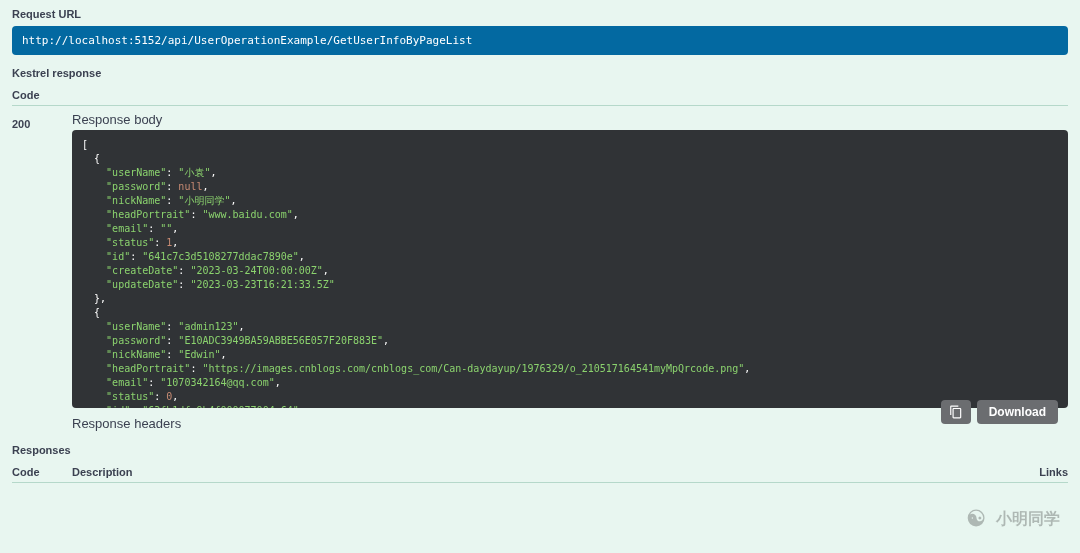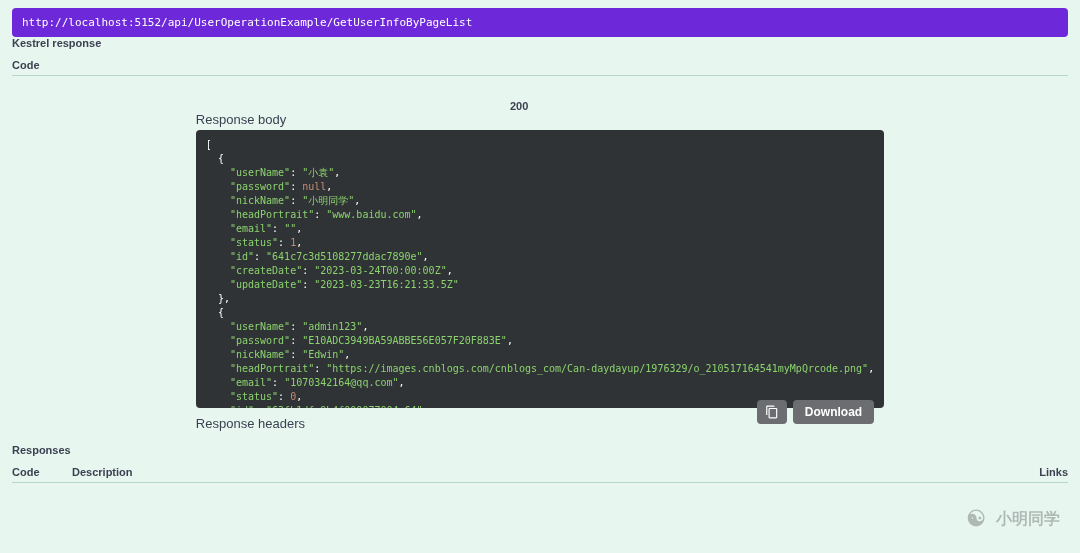--- a/index.html
+++ b/index.html
@@ -10,37 +10,38 @@
       font-size: 12px;
       color: #333;
     }
     .section-title {
       font-weight: bold;
       font-size: 11px;
       color: #3b4151;
       margin-bottom: 6px;
     }
     .url-box {
-      background: #6d28d9;
+      background: #0369a1;
       color: #fff;
       padding: 8px 10px;
       border-radius: 4px;
       font-family: Consolas, Monaco, monospace;
       font-size: 11px;
+      margin-bottom: 12px;
     }
     .url-text { color: #fff; }
     .col-header-row {
       display: flex;
       padding: 4px 0;
       border-bottom: 1px solid #b5d8ca;
       margin-bottom: 6px;
     }
     .col-code { width: 60px; font-weight: bold; font-size: 11px; color: #3b4151; }
     .col-details { flex: 1; font-weight: bold; font-size: 11px; color: #3b4151; }
-    .response-row { display: flex; align-items: center; margin-top: 18px; flex-direction: column; }
+    .response-row { display: flex; align-items: flex-start; margin-top: 6px; }
     .code-val { width: 60px; font-weight: bold; font-size: 11px; color: #3b4151; padding-top: 6px; }
     .details-col { flex: 1; position: relative; }
     .sub-label { font-size: 13px; color: #3b4151; margin-bottom: 3px; }
     .code-block {
       background: #303336;
       border-radius: 4px;
       padding: 8px 10px;
       font-family: Consolas, Monaco, monospace;
       font-size: 10px;
       line-height: 1.4;
@@ -105,20 +106,21 @@
       width: 28px; height: 28px;
       display: flex; align-items: center; justify-content: center;
       font-size: 22px;
     }
     .col-desc-row { display: flex; padding: 4px 0; border-bottom: 1px solid #b5d8ca; margin-top: 2px; }
   </style>
 </head>
 <body>
 
 <div>
+  <div class="section-title">Request URL</div>
   <div class="url-box">
     <span class="url-text">http://localhost:5152/api/UserOperationExample/GetUserInfoByPageList</span>
   </div>
 </div>
 
 <div class="section-title">Kestrel response</div>
 
 <div class="col-header-row">
   <div class="col-code">Code</div>
 </div>

